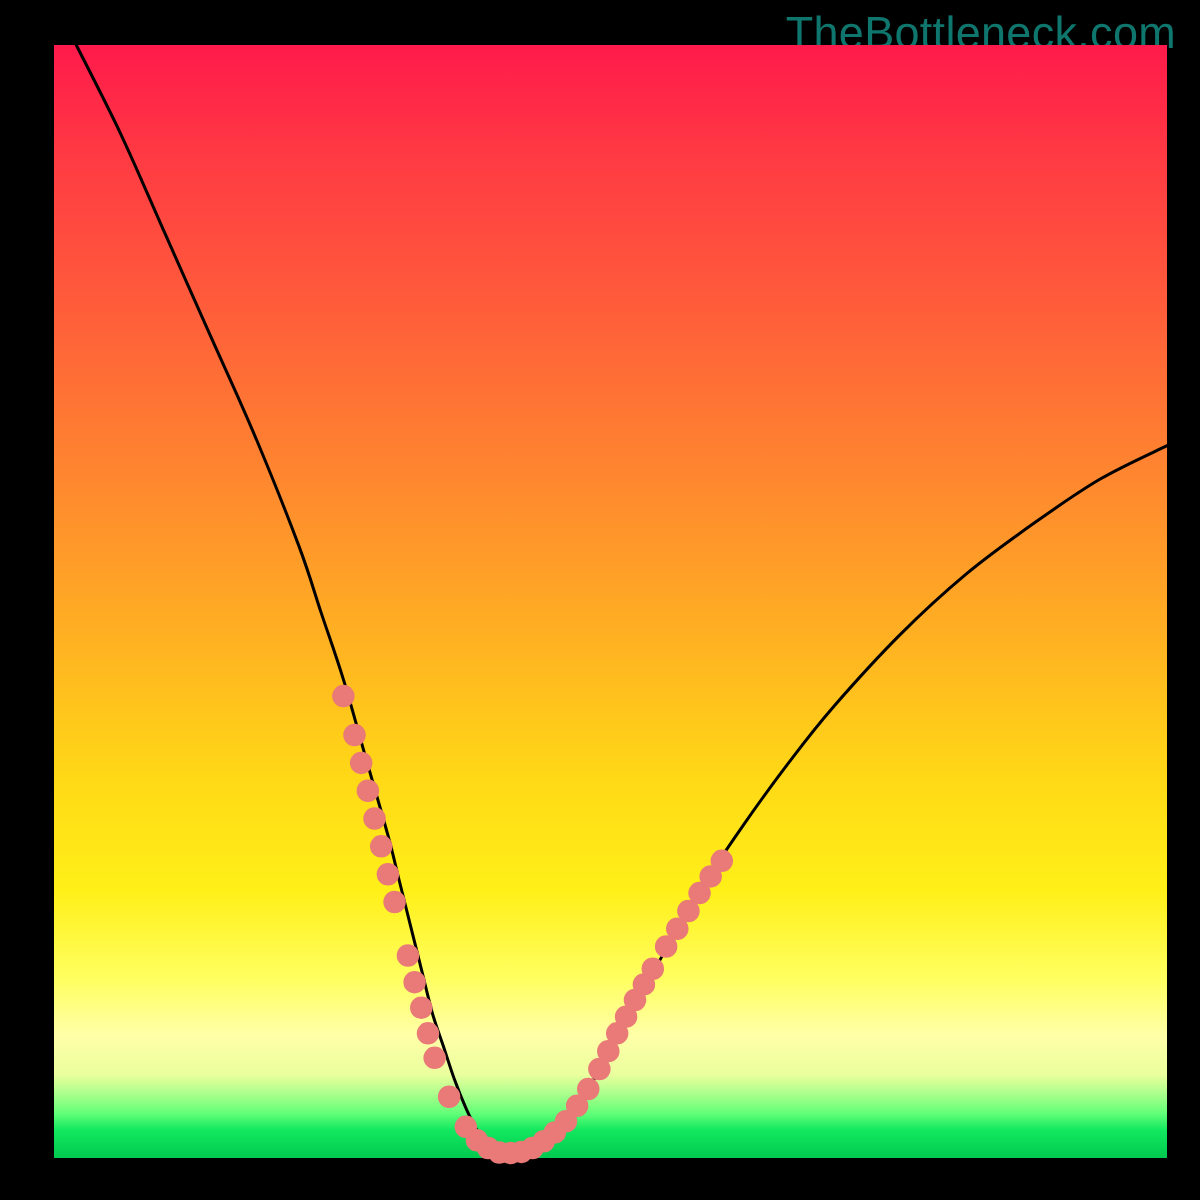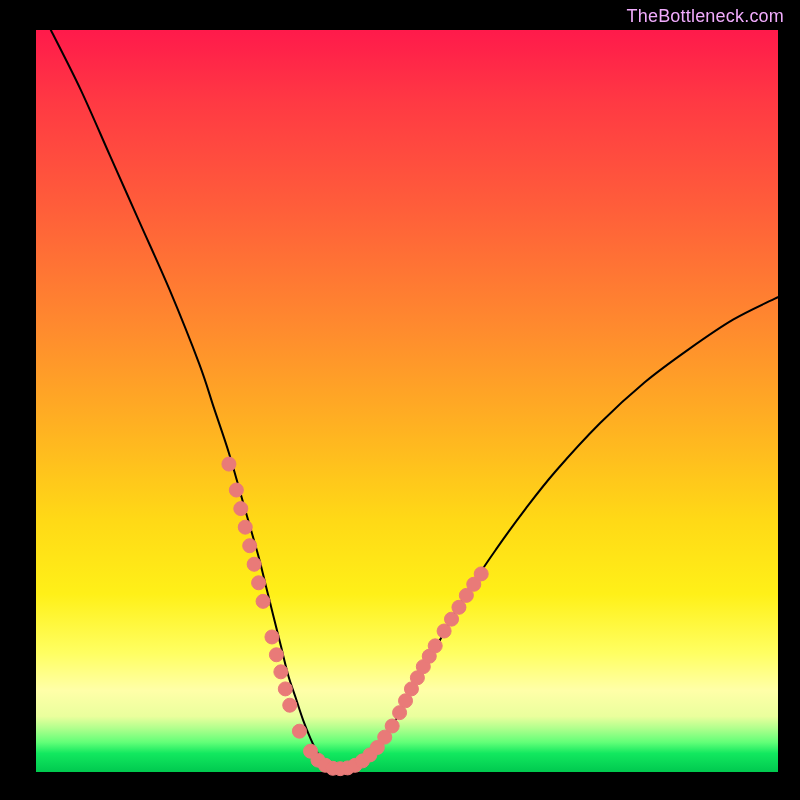--- a/index.html
+++ b/index.html
@@ -40,22 +40,22 @@
       #b4ff8e 94%,
       #62ff78 96%,
       #12e85f 97.5%,
       #00c94f 100%
     );
   }
   .watermark {
     position: absolute;
     top: 6px;
     right: 16px;
-    color: #f0abfc;
-    font-size: 18px;
+    color: #0f766e;
+    font-size: 30px;
     letter-spacing: 0.2px;
     user-select: none;
   }
   svg.curve {
     position: absolute;
     left: 0;
     top: 0;
     width: 742px;
     height: 742px;
     overflow: visible;

